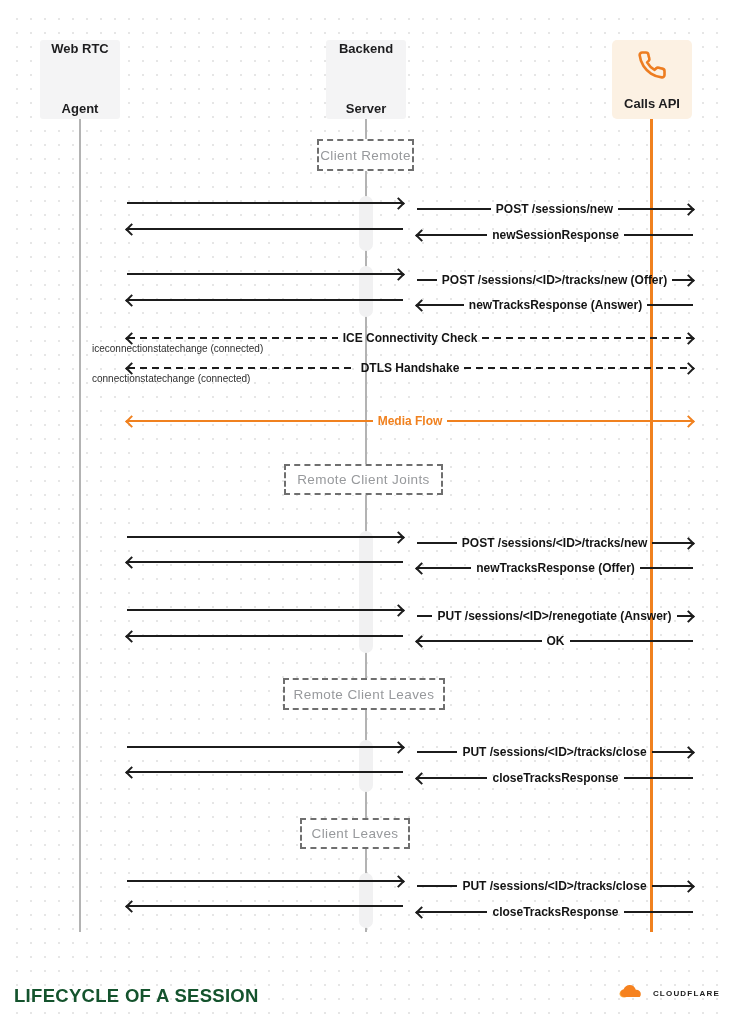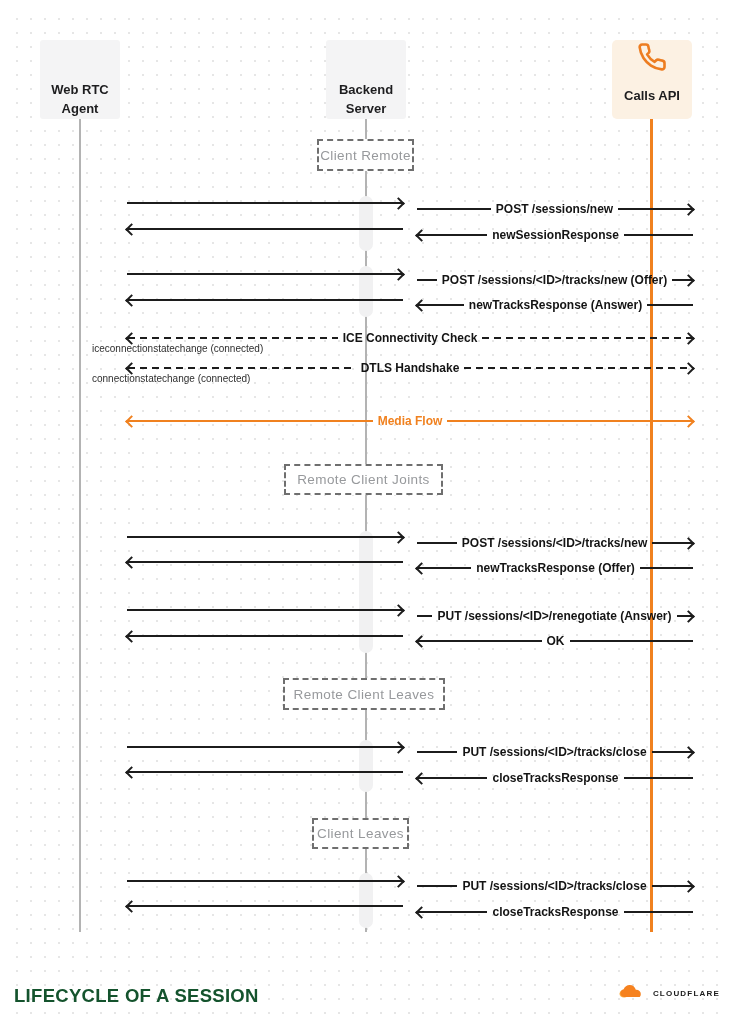--- a/index.html
+++ b/index.html
@@ -15,24 +15,24 @@
     background-position: 2px 2px;
   }
   
   .lifeline { position:absolute; top:119px; height:813px; width:2px; background:#b3b3b3; z-index:1; }
   .lifeline.orange { width:3px; background:#f0811f; }
   
   .activation { position:absolute; left:359px; width:14px; background:#f1f1f2; border-radius:7px; z-index:2; }
   
   .actor {
     position:absolute; top:40px; width:80px; height:79px; background:#f4f4f5; border-radius:3px;
-    display:flex; flex-direction:column; align-items:center; justify-content:flex-end;
+    display:flex; flex-direction:column; align-items:center; justify-content:space-between;
     font-size:13px; font-weight:bold; color:#1d1d1f; text-align:center; line-height:1.45; z-index:3;
   }
-  .actor.calls { background:#fcf1e3; border-radius:5px; justify-content:flex-start; padding-top:2px; }
+  .actor.calls { background:#fcf1e3; border-radius:5px; justify-content:flex-start; padding-top:10px; }
   .actor.calls .phone { margin-bottom:9px; }
   
   .arrow { position:absolute; height:14px; display:flex; align-items:center; z-index:4;margin-left:44px; }
   .lh   { left:83px;  width:276px; }
   .rh   { left:373px; width:276px; }
   .full { left:83px;  width:566px; }
   .line { flex:1 1 0; height:2.5px; background:#1c1c1c; min-width:4px; }
   .dashedline { flex:1 1 0; height:2.5px; min-width:4px;
     background: repeating-linear-gradient(90deg,#1c1c1c 0 7px, transparent 7px 12px); }
   .lbl { flex:0 1 auto; padding:0 5px; font-size:12px; font-weight:bold; color:#141414;
@@ -226,21 +226,21 @@
       <span class="hl"></span>
       <span class="line"></span>
     </div>
   <div class="arrow rh" style="top:771px">
       <span class="hl"></span>
       <span class="line"></span>
       <span class="lbl">closeTracksResponse</span>
       <span class="line"></span>
     </div>
 
-  <div class="section" style="left:312px;top:818px;width:97px;height:31px">
+  <div class="section" style="left:300px;top:818px;width:110px;height:31px">
     <span>Client Leaves</span>
   </div>
 
   <div class="arrow lh" style="top:874px">
       <span class="line"></span>
       <span class="hr"></span>
     </div>
   <div class="arrow rh" style="top:879px">
       <span class="line"></span>
       <span class="lbl">PUT /sessions/&lt;ID&gt;/tracks/close</span>

